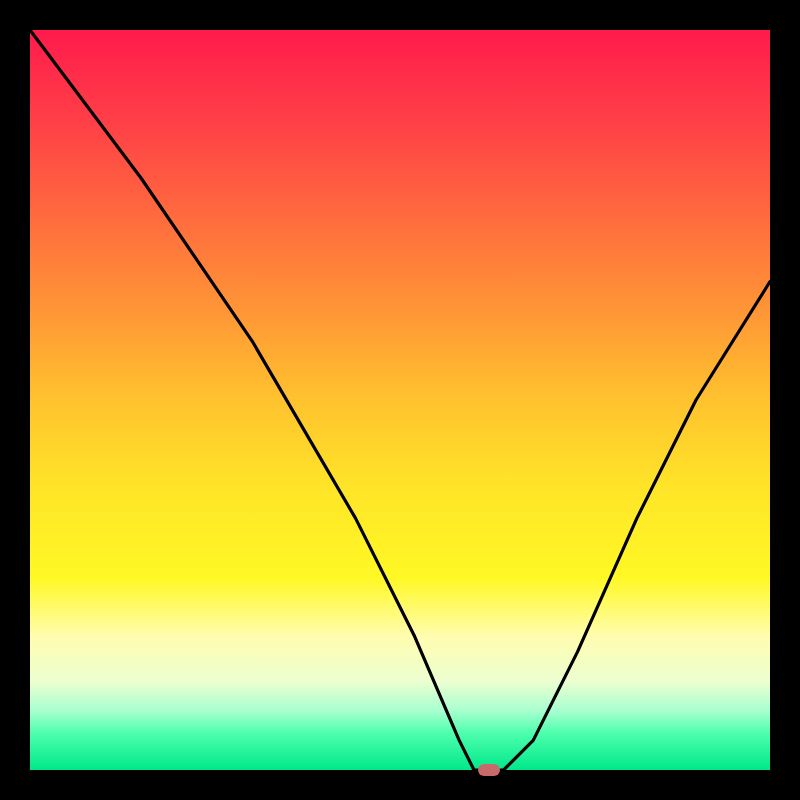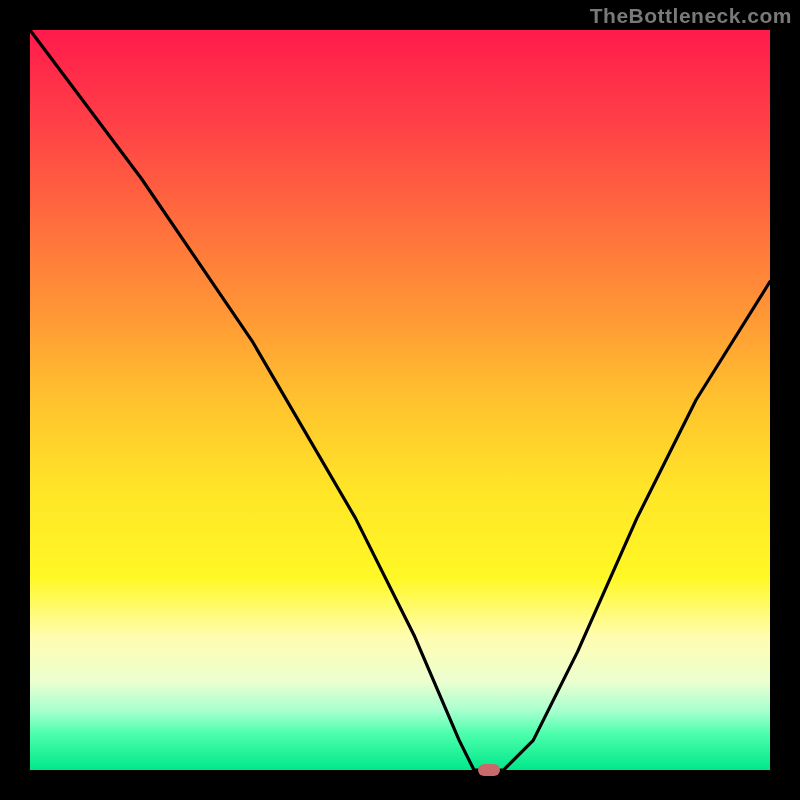--- a/index.html
+++ b/index.html
@@ -19,20 +19,19 @@
   #4effad 95%,
   #00e88a 100%)}
 svg.curve{position:absolute;left:0;top:0}
 .marker{position:absolute;width:22px;height:12px;border-radius:6px;background:#c96a6a;transform:translate(-50%,-50%)}
 .attrib{position:absolute;top:4px;right:8px;font:700 21px Arial,Helvetica,sans-serif;color:#797979;letter-spacing:.5px}
 </style>
 </head>
 <body>
 
 <div class="stage">
-  <div class="attrib">TheBottleneck.com</div>
   <div class="plot">
     <svg class="curve" width="740" height="740" viewBox="0 0 740 740" preserveAspectRatio="none">
       <path id="curve-path" fill="none" stroke="#000" stroke-width="3.2" stroke-linejoin="round" stroke-linecap="round" d="M0.0 0.0 L111.0 148.0 L222.0 310.8 L325.6 488.4 L384.8 606.8 L429.2 710.4 L444.0 740.0 L473.6 740.0 L503.2 710.4 L547.6 621.6 L606.8 488.4 L666.0 370.0 L740.0 251.6"></path>
     </svg>
     <div id="marker" class="marker" style="left: 458.8px; top: 740px;"></div>
   </div>
 </div>
 
 </body></html>

